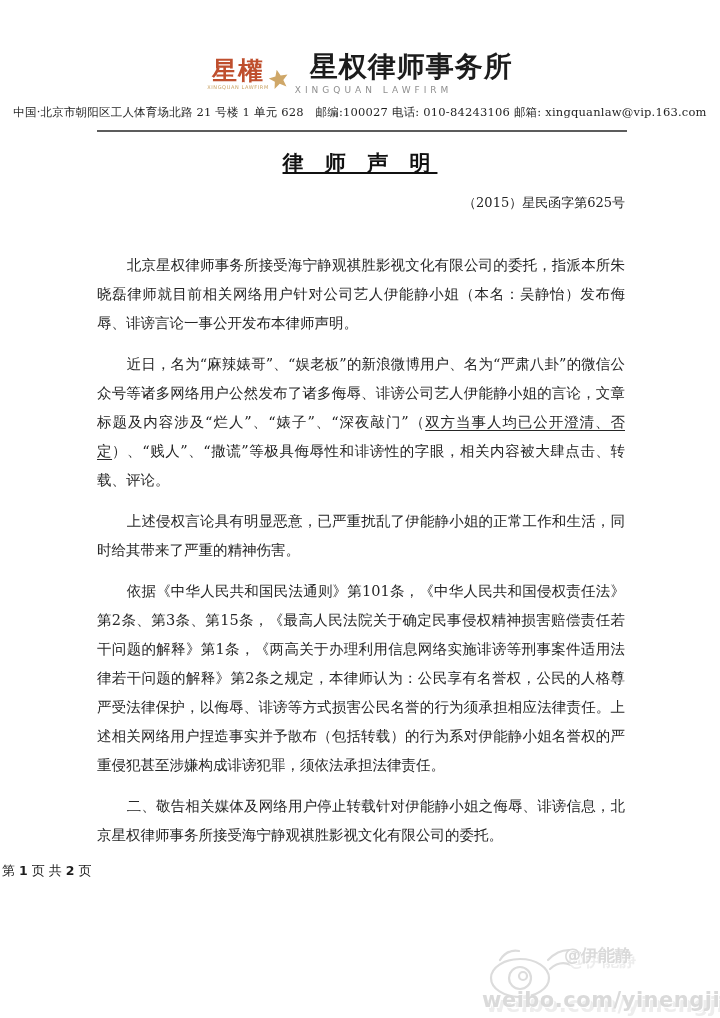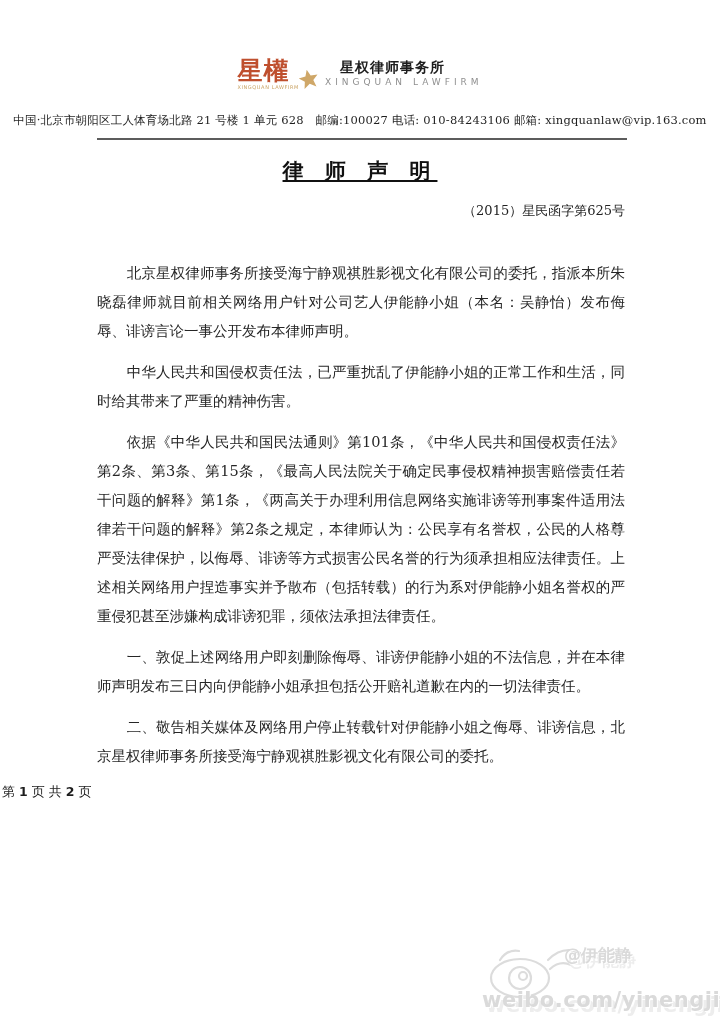--- a/index.html
+++ b/index.html
@@ -15,48 +15,48 @@
 
   
   .logo-row {
     margin-top: 50px;
     display: flex;
     justify-content: center;
     align-items: center;
     gap: 12px;
     height: 48px;
   }
-  .logo-mark { position: relative; line-height: 1; padding-right: 14px; }
+  .logo-mark { position: relative; text-align: center; line-height: 1; padding-right: 14px; }
   .logo-mark-text {
     font-size: 25px; font-weight: bold; letter-spacing: 1px;
     color: #bf4f2e;
   }
   .logo-star-wrap {
     position: absolute; right: -6px; bottom: -2px;
     transform: rotate(-12deg);
   }
   .logo-mark-caption {
     display: block; font-size: 5px; letter-spacing: 0.6px;
     color: #c9a263; margin-top: 2px;
     font-family: "DejaVu Sans", sans-serif;
     white-space: nowrap;
   }
   .firm-block { text-align: left; line-height: 1.1; }
   .firm-cn {
-    font-size: 14px; font-weight: bold; color: #1c1c1c;
+    font-size: 28px; font-weight: bold; color: #1c1c1c;
     letter-spacing: 1px;
     margin-left: 15px;
   }
   .firm-en {
     font-size: 9px; letter-spacing: 4px; color: #8f8f8f;
     margin-top: 3px; font-family: "DejaVu Sans", sans-serif;
   }
 
   .address {
-    margin-top: 15px;
+    margin-top: 7px;
     text-align: center;
     font-size: 11.5px;
     color: #1f1f1f;
     letter-spacing: 0.2px;
   }
 
   .rule {
     margin: 10px 93px 0 97px;
     border: none;
     border-top: 2px solid #5c5c5c;
@@ -146,23 +146,23 @@
 
   <div class="address">中国·北京市朝阳区工人体育场北路 21 号楼 1 单元 628　邮编:100027 电话: 010-84243106 邮箱: xingquanlaw@vip.163.com</div>
 
   <hr class="rule">
 
   <h1 class="doc-title">律 师 声 明</h1>
   <div class="doc-number">（2015）星民函字第625号</div>
 
   <div class="doc-body">
     <p>北京星权律师事务所接受海宁静观祺胜影视文化有限公司的委托，指派本所朱晓磊律师就目前相关网络用户针对公司艺人伊能静小姐（本名：吴静怡）发布侮辱、诽谤言论一事公开发布本律师声明。</p>
-    <p>中华人民共和国侵权责任法，已严重扰乱了伊能静小姐的正常工作和生活，同时给其带来了严重的精神伤害。</p>
+    <p><span>近日，名为“麻辣婊哥”、“娱老板”的新浪微博用户、名为“严肃八卦”的微信公众号等诸多网络用户公然发布了诸多侮辱、诽谤公司艺人伊能静小姐的言论，文章标题及内容涉及“烂人”、“婊子”、“深夜敲门”（</span><span class="underline">双方当事人均已公开澄清、否定</span><span>）、“贱人”、“撒谎”等极具侮辱性和诽谤性的字眼，相关内容被大肆点击、转载、评论。</span></p>
+    <p>上述侵权言论具有明显恶意，已严重扰乱了伊能静小姐的正常工作和生活，同时给其带来了严重的精神伤害。</p>
     <p>依据《中华人民共和国民法通则》第101条，《中华人民共和国侵权责任法》第2条、第3条、第15条，《最高人民法院关于确定民事侵权精神损害赔偿责任若干问题的解释》第1条，《两高关于办理利用信息网络实施诽谤等刑事案件适用法律若干问题的解释》第2条之规定，本律师认为：公民享有名誉权，公民的人格尊严受法律保护，以侮辱、诽谤等方式损害公民名誉的行为须承担相应法律责任。上述相关网络用户捏造事实并予散布（包括转载）的行为系对伊能静小姐名誉权的严重侵犯甚至涉嫌构成诽谤犯罪，须依法承担法律责任。</p>
-    <p>一、敦促上述网络用户即刻删除侮辱、诽谤伊能静小姐的不法信息，并在本律师声明发布三日内向伊能静小姐承担包括公开赔礼道歉在内的一切法律责任。</p>
     <p>二、敬告相关媒体及网络用户停止转载针对伊能静小姐之侮辱、诽谤信息，北京星权律师事务所接受海宁静观祺胜影视文化有限公司的委托。</p>
   </div>
 
   <div class="footer">
     <span>第</span><span class="num">1</span><span>页</span><span>共</span><span class="num">2</span><span>页</span>
   </div>
 
   <div class="watermark">
     <span class="wm-mascot">
       <svg width="104" height="62" viewBox="0 0 104 62" fill="none" stroke="#dcdcdc" stroke-width="2.2" stroke-linecap="round">

